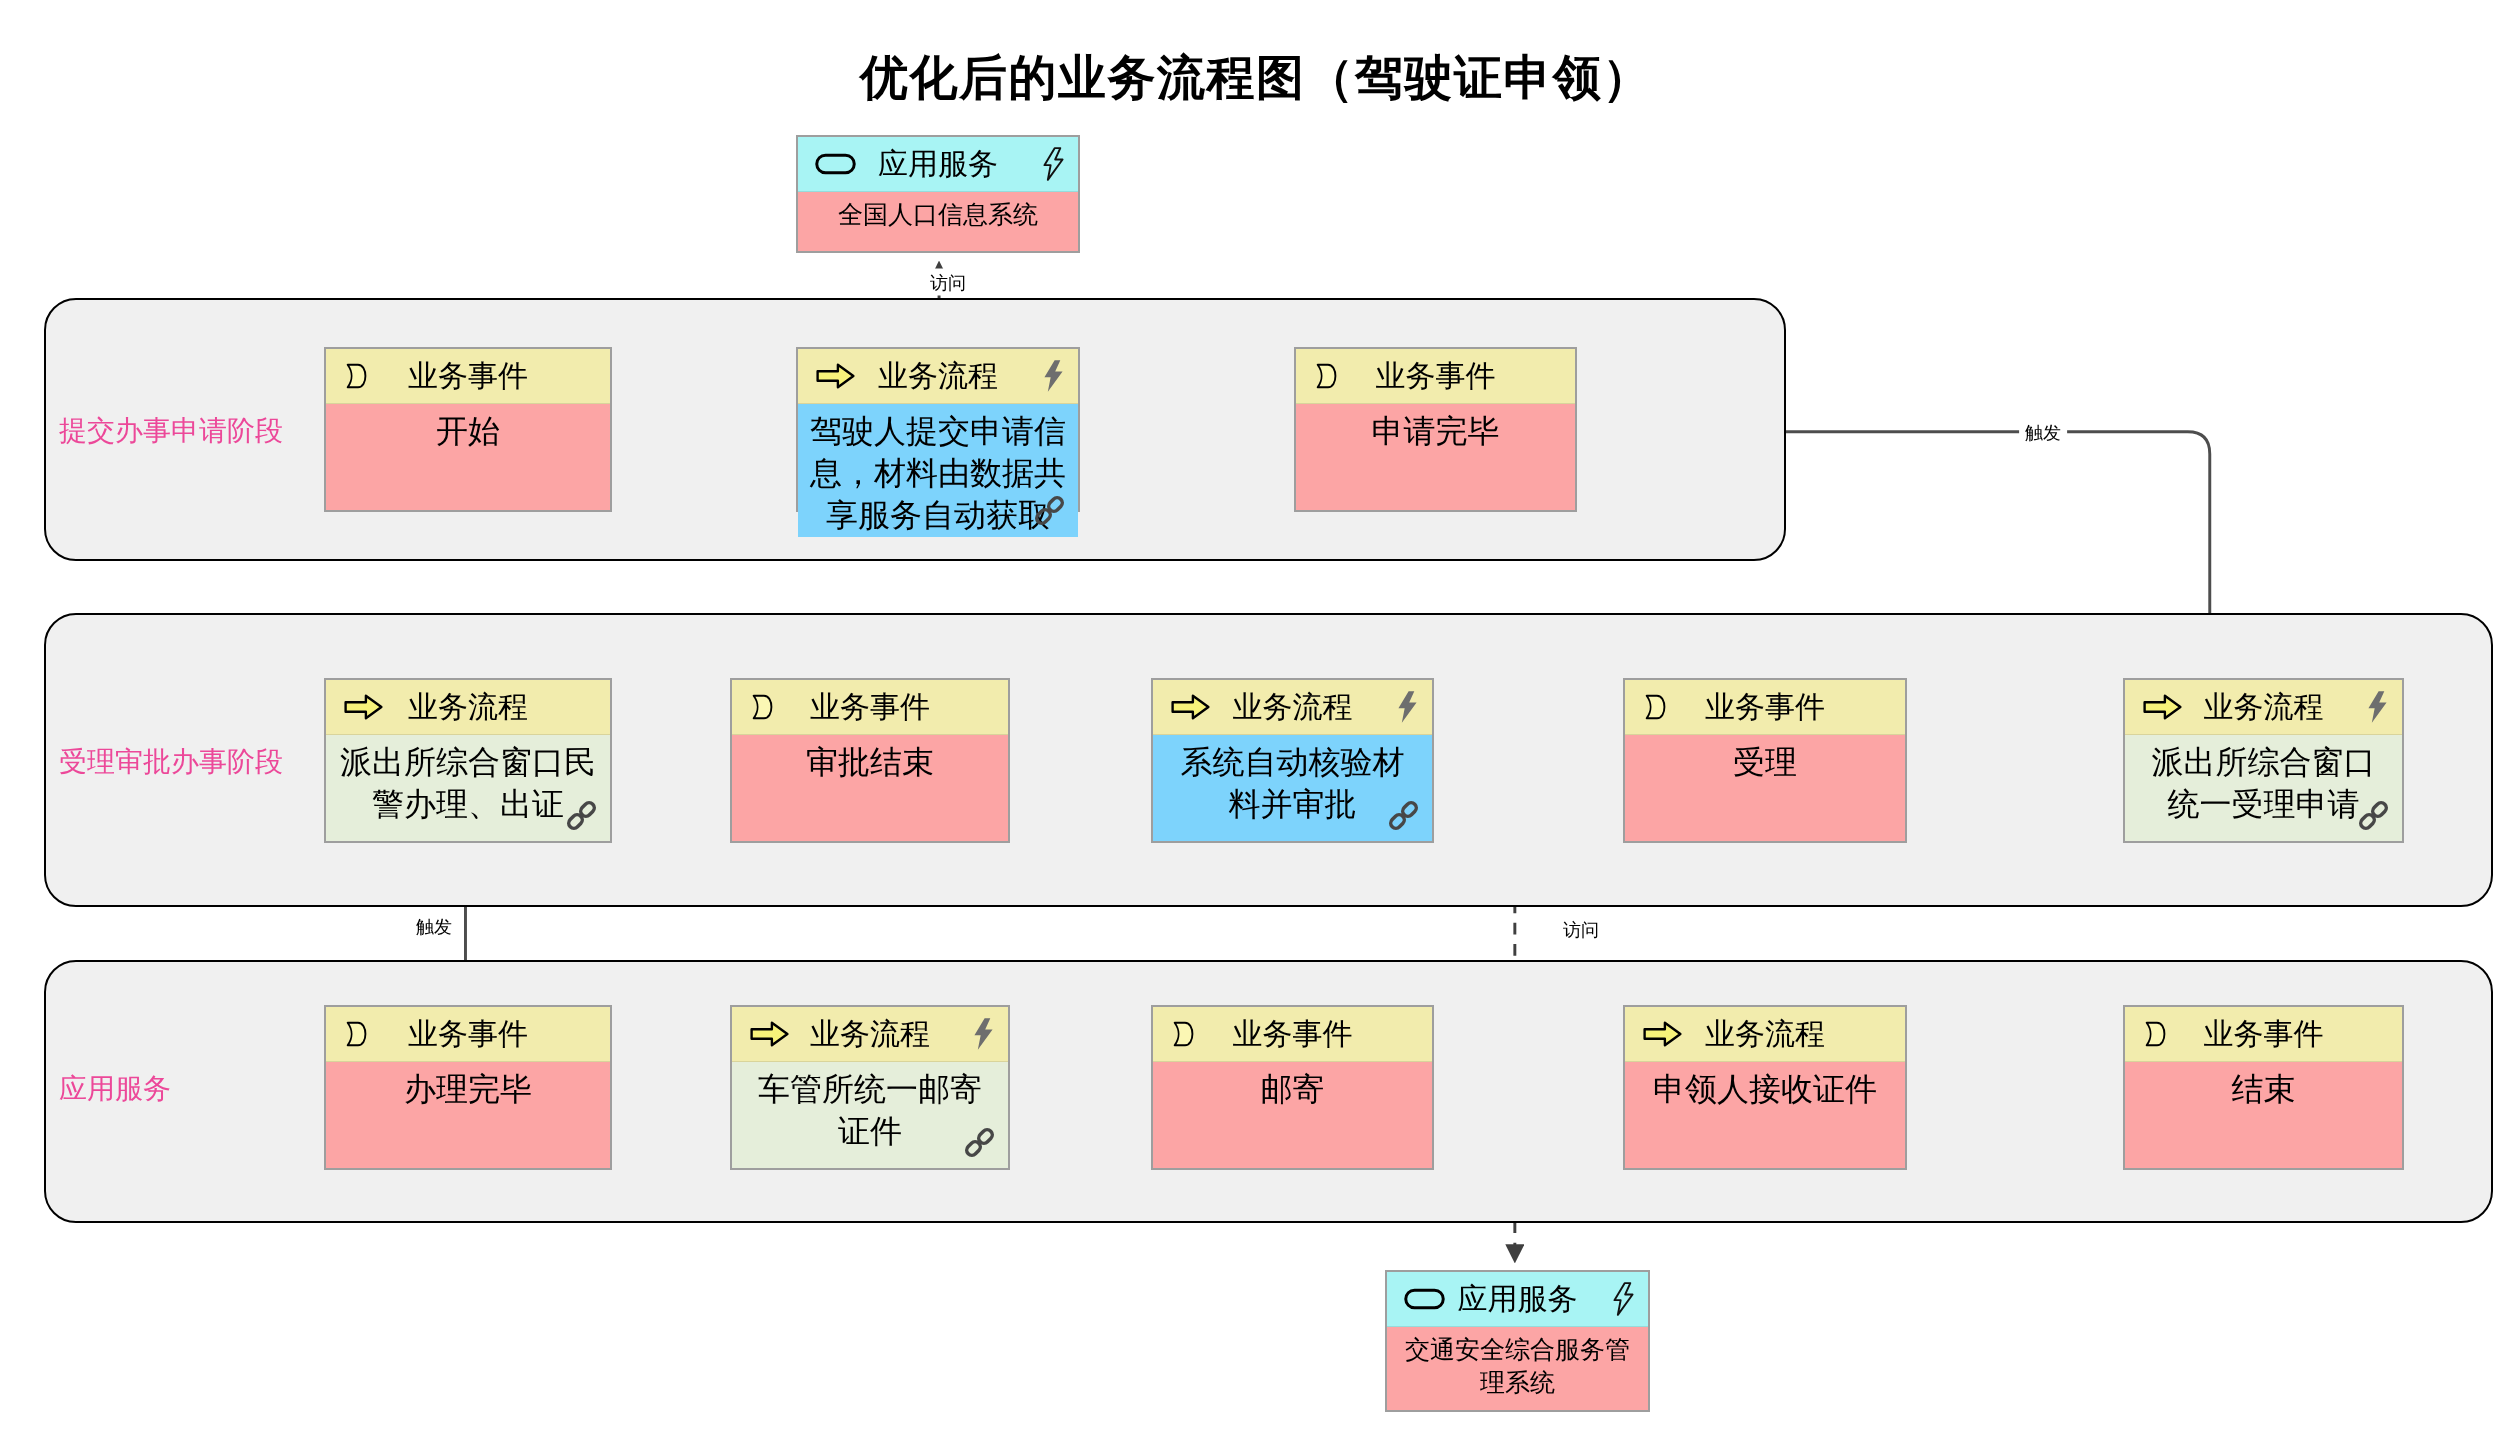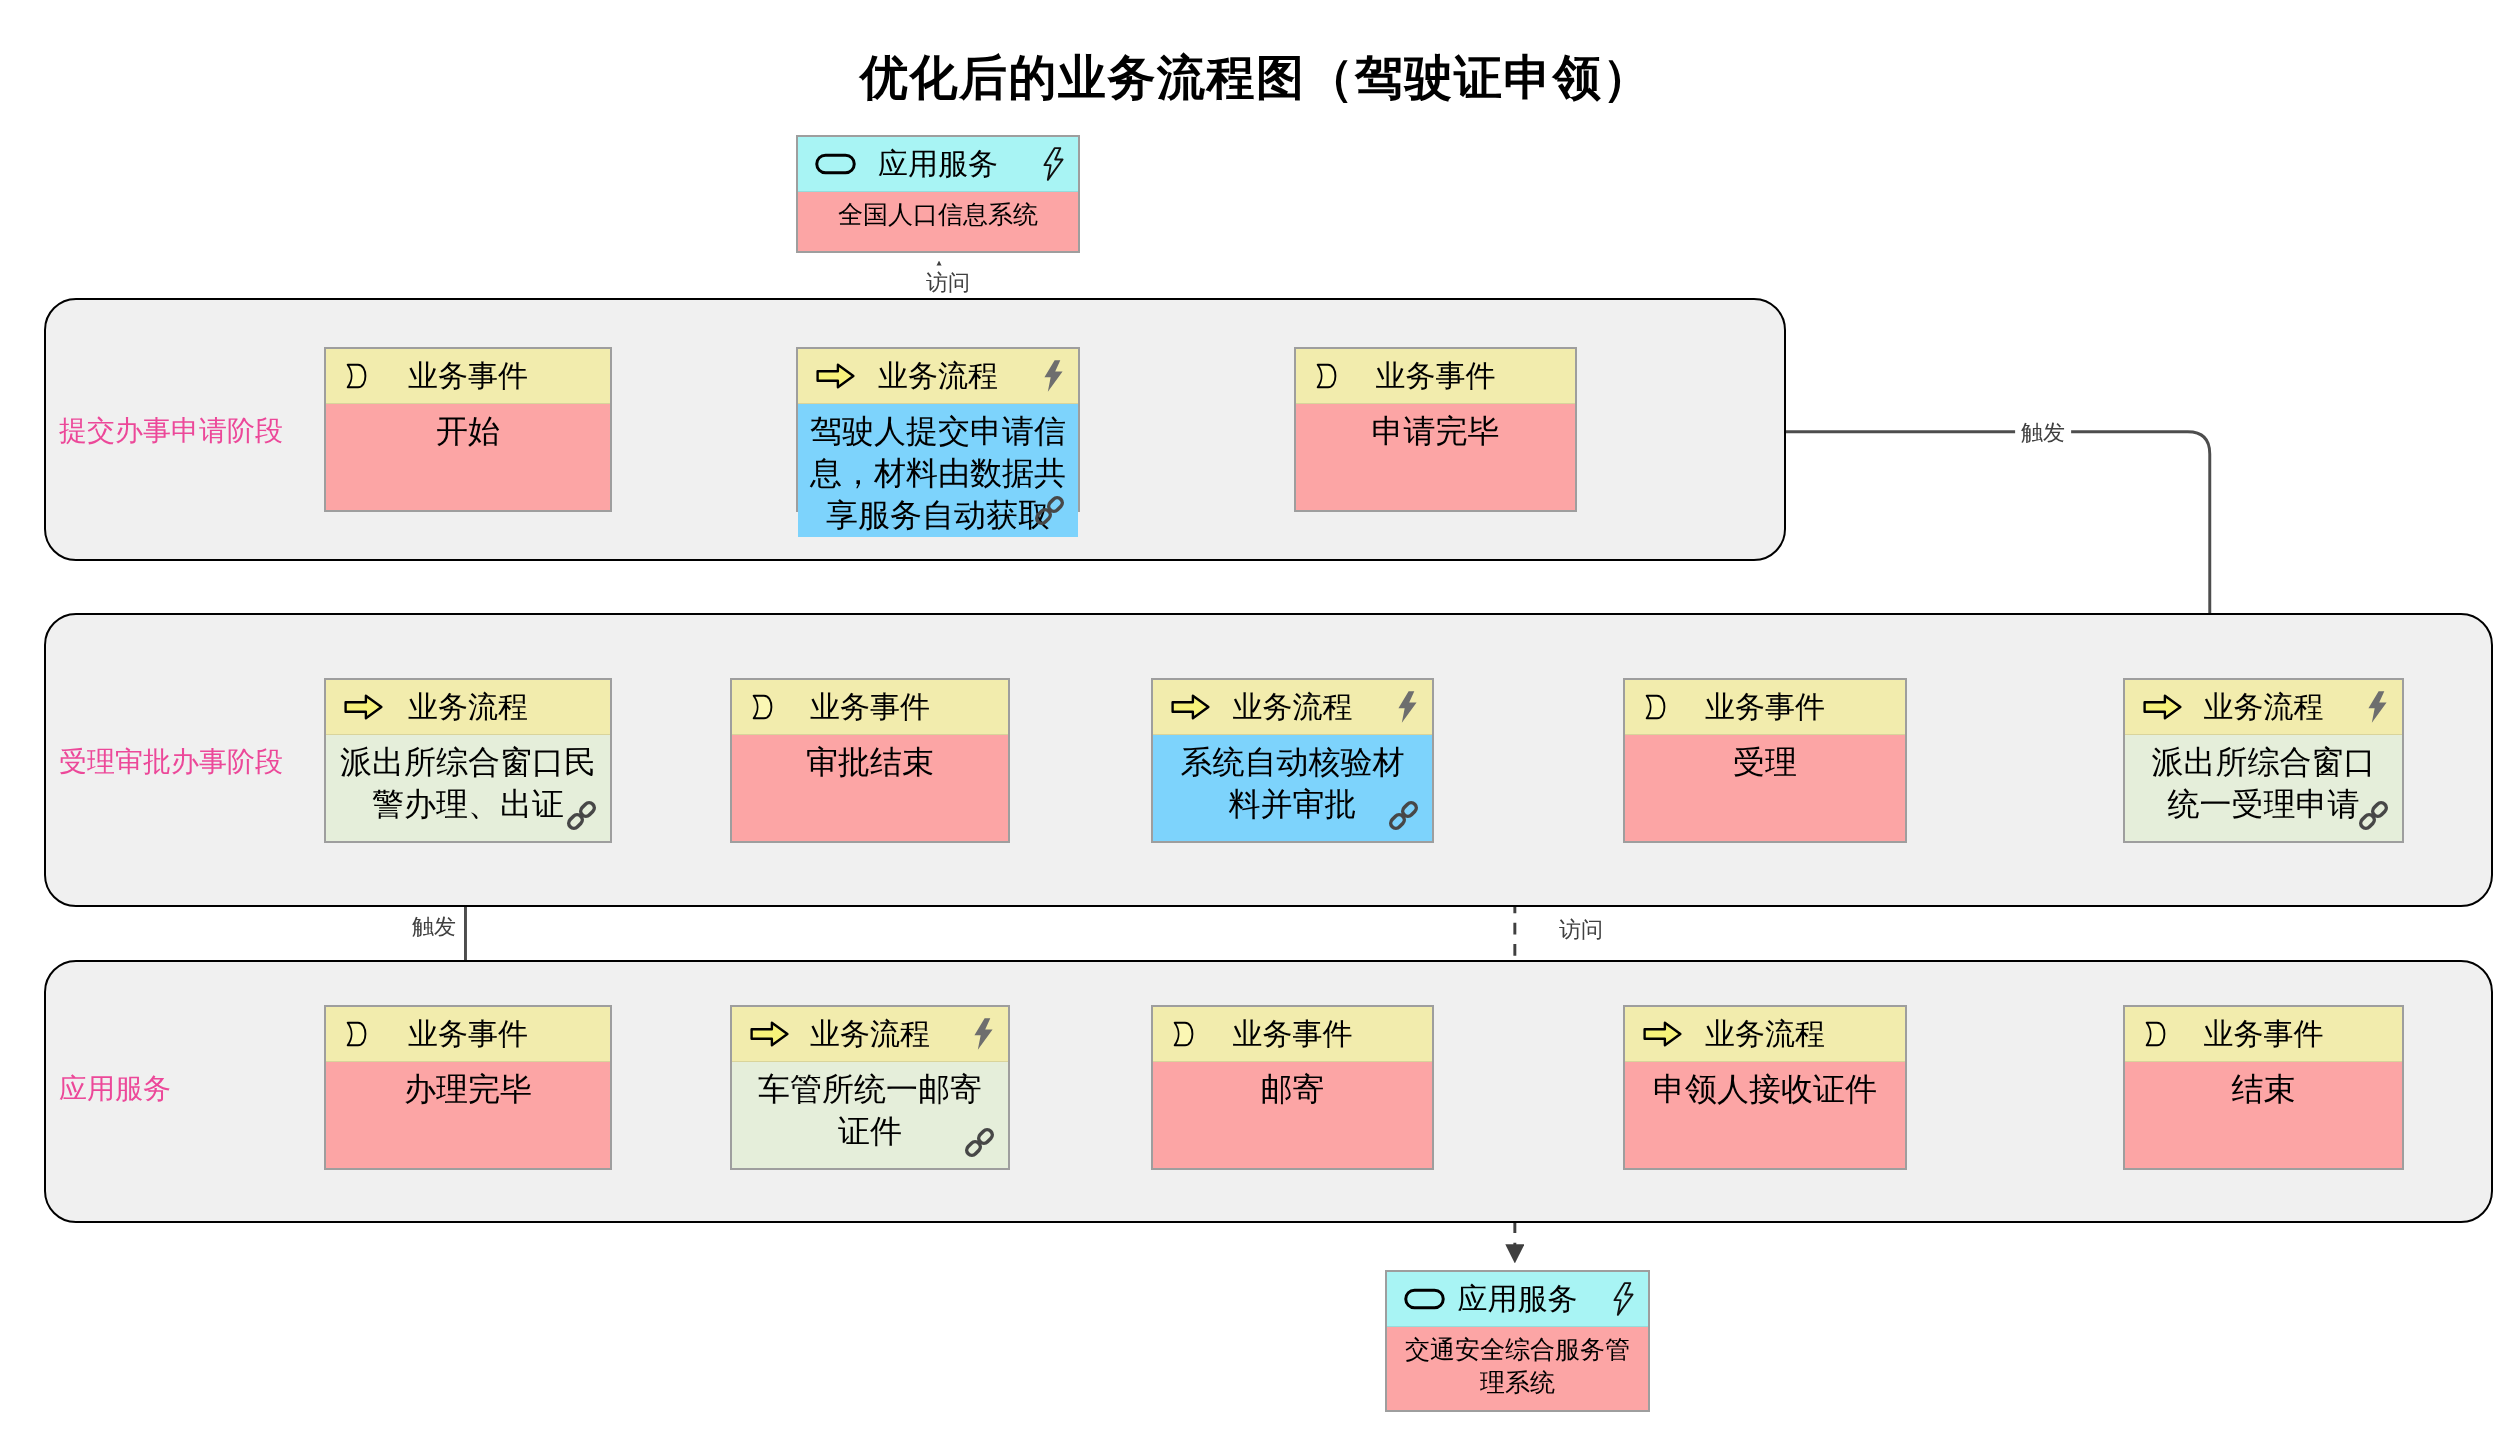--- a/index.html
+++ b/index.html
@@ -34,22 +34,22 @@
   .bolt-icon{position:absolute;right:11.8px;top:50%;transform:translateY(-50%);}
   .node-body{
     position:relative;flex:1;text-align:center;font-size:32px;line-height:1.32;
     padding:5.9px 11.8px 0 11.8px;
   }
   .body-white{background:#fca5a5;}
   .body-blue{background:#7dd3fc;}
   .body-green{background:#e5eeda;}
   .chain-icon{position:absolute;right:10.3px;bottom:7.4px;}
   .edge-label{
-    position:absolute;transform:translate(-50%,-50%);font-size:22px;
-    color:#404040;background:#ffffff;padding:1.5px 5.9px;white-space:nowrap;
+    position:absolute;transform:translate(-50%,-50%);font-size:18px;
+    color:#000000;background:#ffffff;padding:1.5px 5.9px;white-space:nowrap;
   }
   #edges{position:absolute;left:0;top:0;pointer-events:none;}
 </style>
 </head>
 <body>
 
 <svg width="0" height="0" style="position:absolute" aria-hidden="true">
   <defs>
     <g id="ic-event">
       <path d="M6 3 H17 C27.5 3 27.5 27 17 27 H6 C11.5 19.5 11.5 10.5 6 3 Z" fill="#fbf7b4" stroke="#000" stroke-width="2" stroke-linejoin="round"></path>

